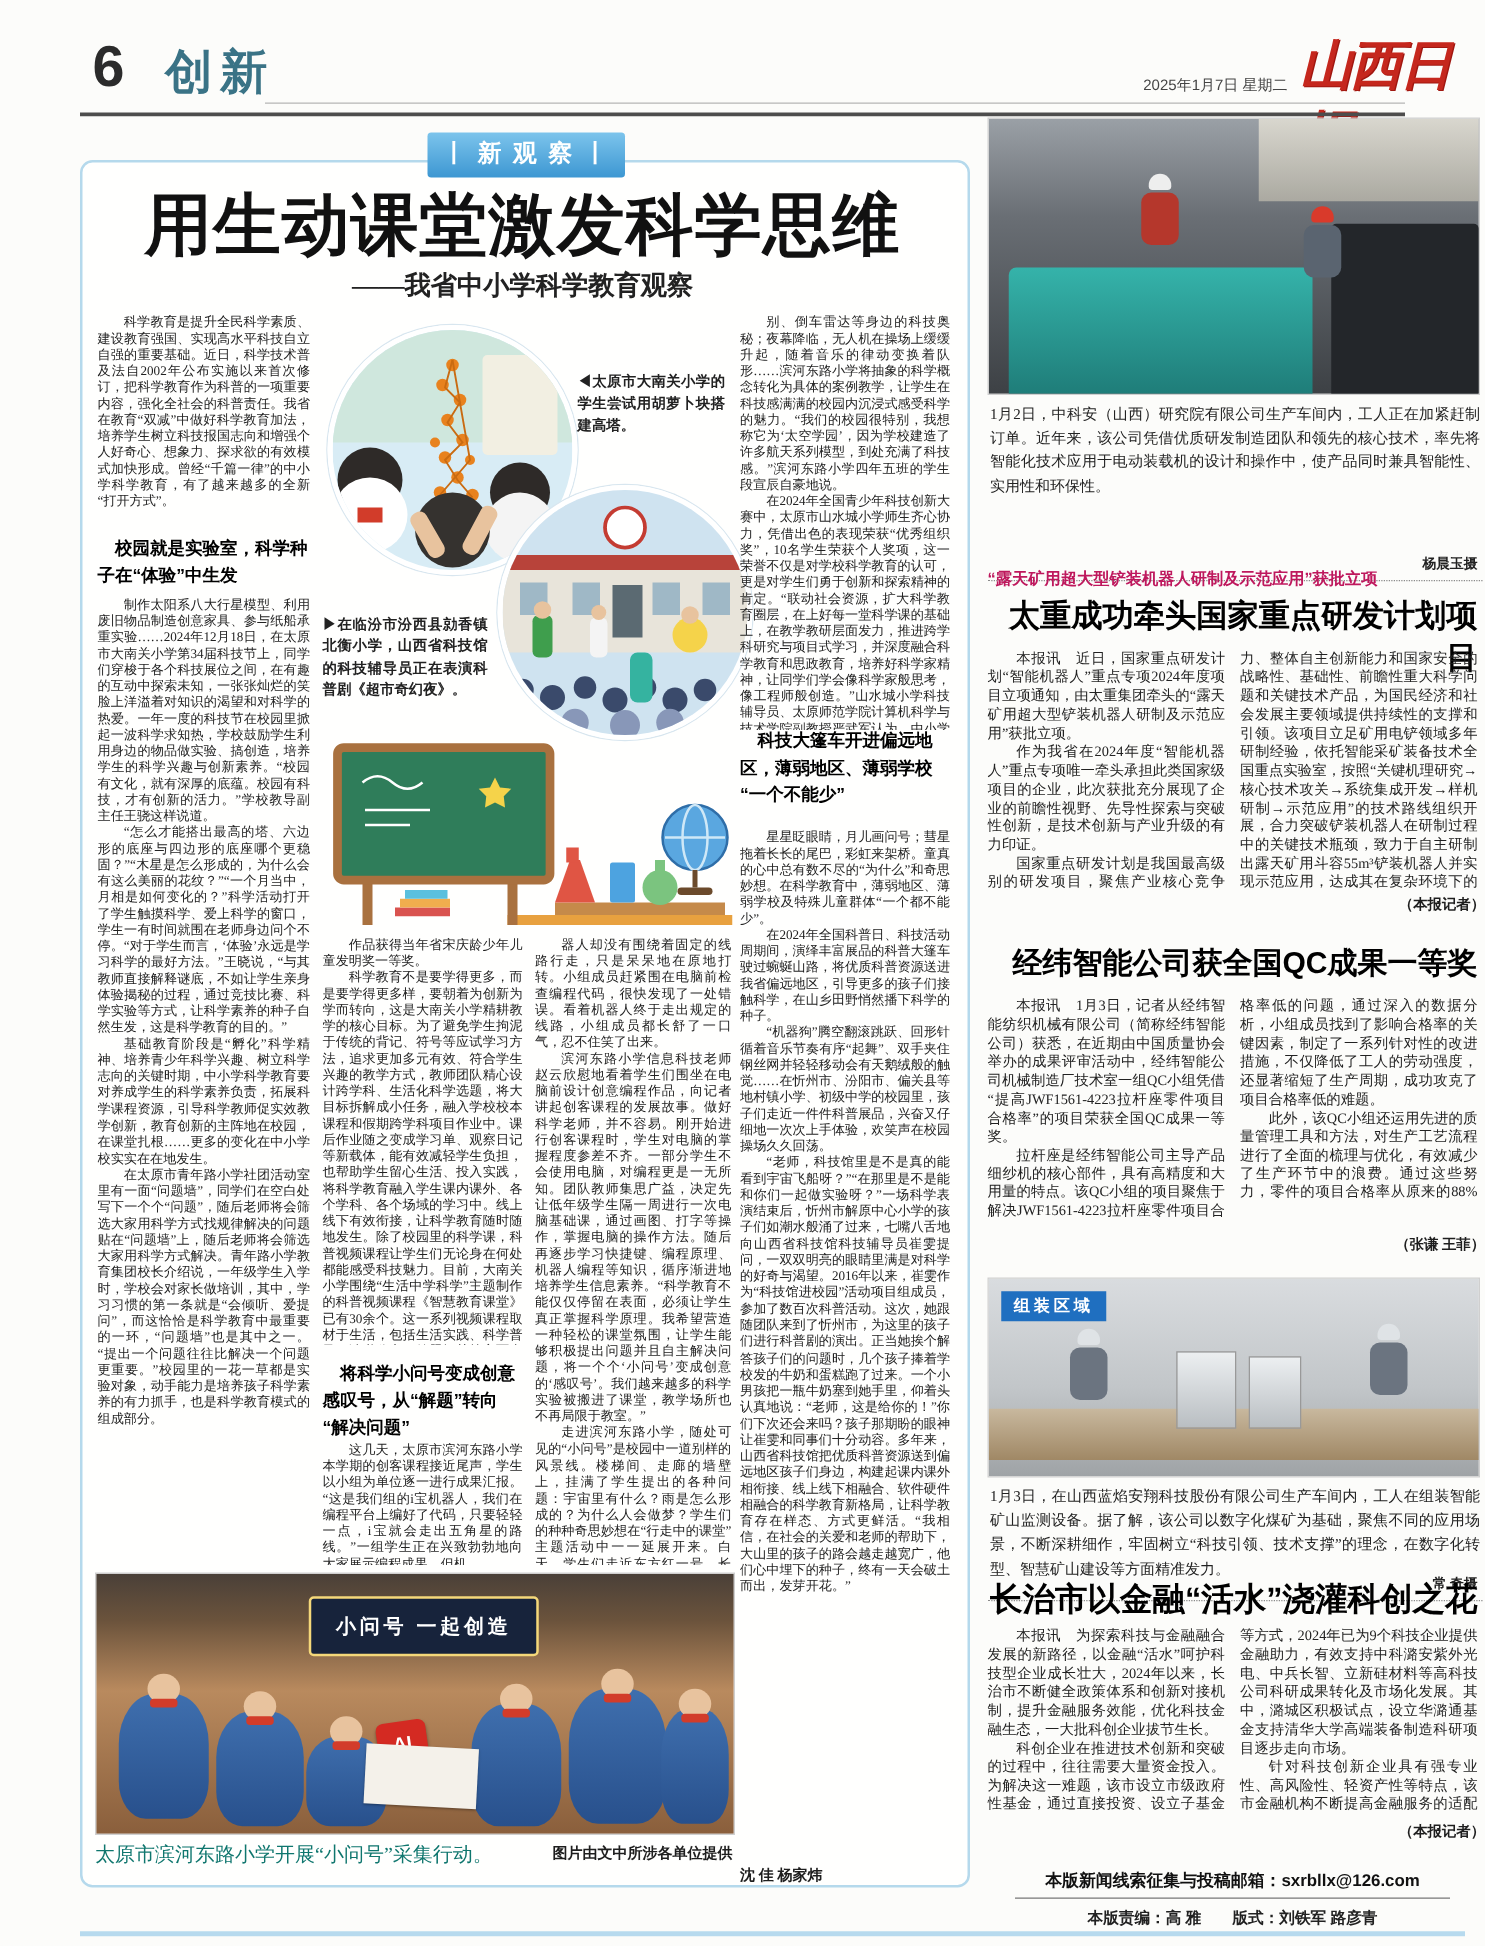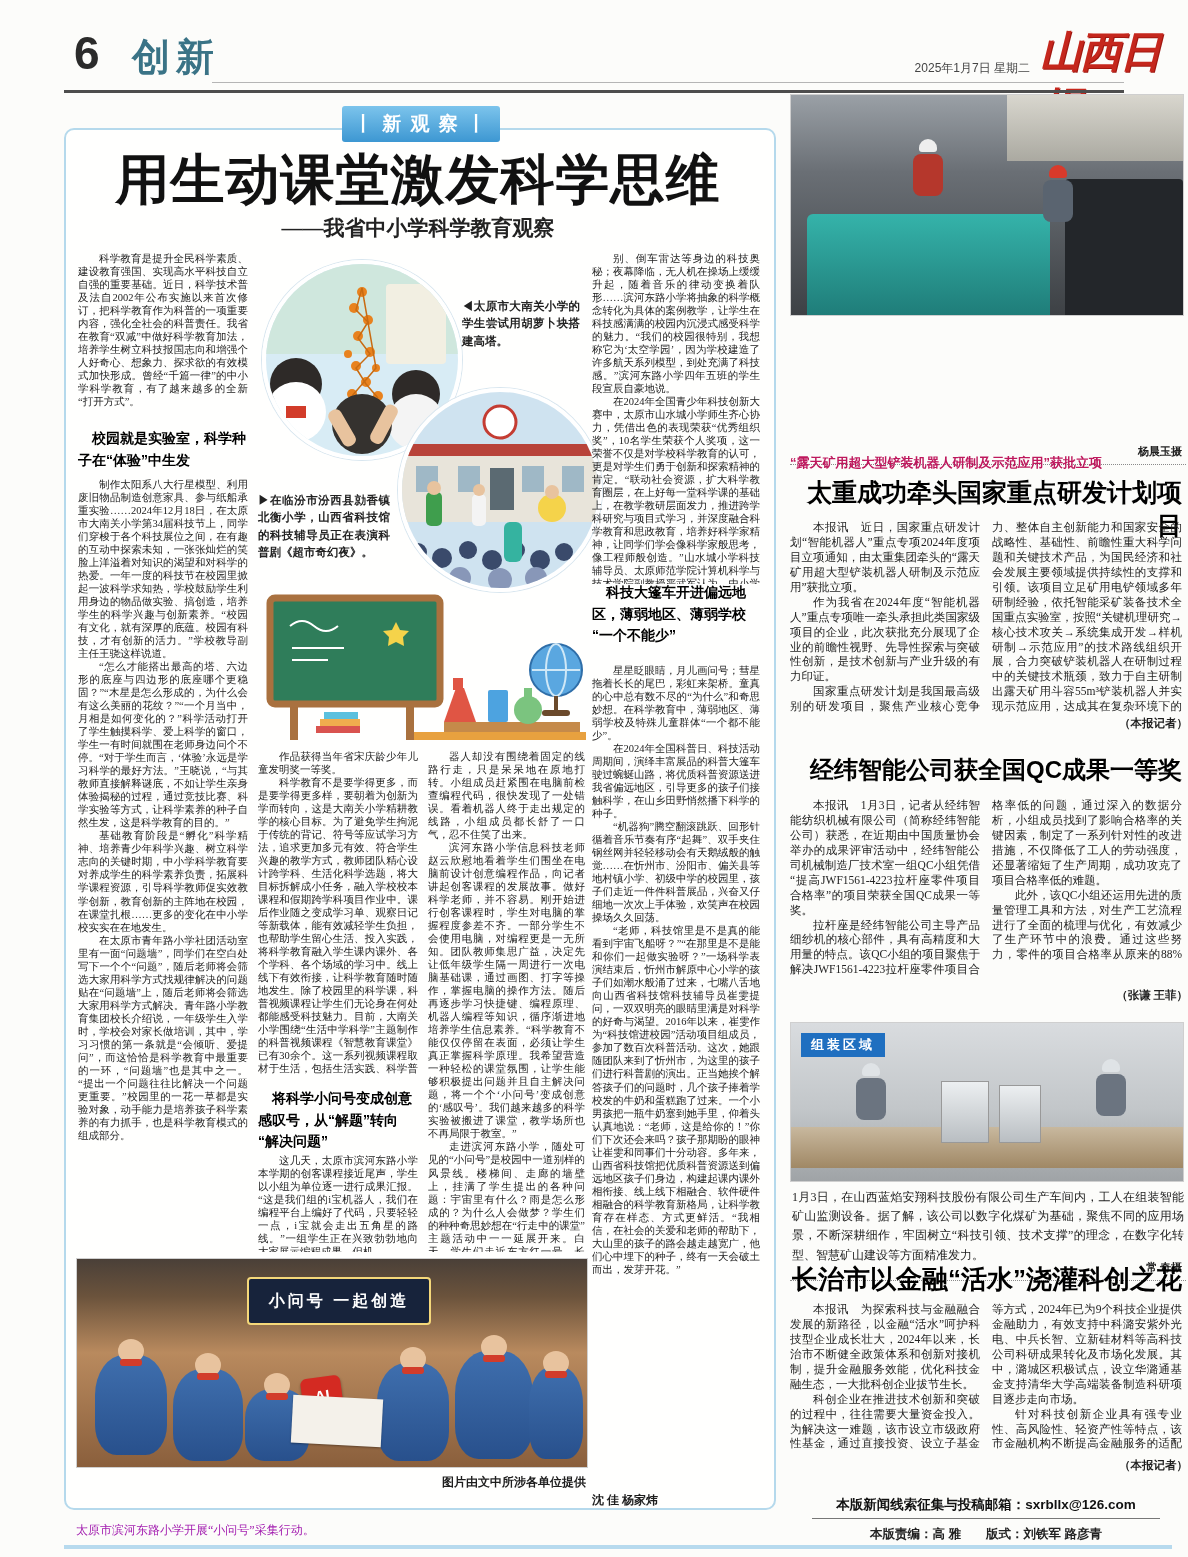--- a/index.html
+++ b/index.html
@@ -257,37 +257,38 @@
   <span class="kids-sign">小问号 一起创造</span>
   <span class="ai-heart">AI</span>
   <div class="kid" style="left:18px;top:96px;width:72px;height:100px;"></div>
   <div class="kid" style="left:96px;top:110px;width:70px;height:92px;"></div>
   <div class="kid" style="left:300px;top:104px;width:72px;height:98px;"></div>
   <div class="kid" style="left:378px;top:92px;width:78px;height:108px;"></div>
   <div class="kid" style="left:452px;top:108px;width:54px;height:92px;"></div>
   <div class="kid" style="left:168px;top:130px;width:64px;height:72px;"></div>
   <div class="paper"></div>
 </div>
-<div class="abs" style="left:76px;top:1522px;width:330px;font-size:12px;color:#a21caf;">太原市滨河东路小学开展“小问号”采集行动。</div>
+<div class="abs" style="left:76px;top:1474px;width:330px;font-size:16px;color:#0f766e;">太原市滨河东路小学开展“小问号”采集行动。</div>
 <div class="abs" style="left:420px;top:1474px;width:166px;text-align:right;font-size:12px;font-weight:bold;">图片由文中所涉各单位提供</div>
 
 <div class="abs photo photo-factory" style="left:790px;top:94px;width:392px;height:220px;">
   <div class="pf-light"></div>
   <div class="pf-machine"></div>
   <div class="pf-machine2"></div>
   <div class="worker" style="left:120px;top:44px;">
       <div class="helmet h-white"></div>
       <div class="wbody b-red"></div>
     </div>
   <div class="worker" style="left:250px;top:70px;">
       <div class="helmet h-red"></div>
       <div class="wbody b-dark"></div>
     </div>
 </div>
 <div class="abs cap-box" style="left:790px;top:318px;width:392px;height:122px;">
+  <span>1月2日，中科安（山西）研究院有限公司生产车间内，工人正在加紧赶制订单。近年来，该公司凭借优质研发制造团队和领先的核心技术，率先将智能化技术应用于电动装载机的设计和操作中，使产品同时兼具智能性、实用性和环保性。</span>
   <span class="cap-credit">杨晨玉摄</span>
 </div>
 
 <div class="abs kicker sans" style="left:790px;top:454px;width:392px;">“露天矿用超大型铲装机器人研制及示范应用”获批立项</div>
 <div class="abs art-title" style="left:790px;top:476px;width:392px;font-size:25px;">太重成功牵头国家重点研发计划项目</div>
 <div class="abs art-text" style="left:790px;top:520px;width:392px;height:196px;">
     <p>本报讯　近日，国家重点研发计划“智能机器人”重点专项2024年度项目立项通知，由太重集团牵头的“露天矿用超大型铲装机器人研制及示范应用”获批立项。</p>
     <p>作为我省在2024年度“智能机器人”重点专项唯一牵头承担此类国家级项目的企业，此次获批充分展现了企业的前瞻性视野、先导性探索与突破性创新，是技术创新与产业升级的有力印证。</p>
     <p>国家重点研发计划是我国最高级别的研发项目，聚焦产业核心竞争力、整体自主创新能力和国家安全的战略性、基础性、前瞻性重大科学问题和关键技术产品，为国民经济和社会发展主要领域提供持续性的支撑和引领。该项目立足矿用电铲领域多年研制经验，依托智能采矿装备技术全国重点实验室，按照“关键机理研究→核心技术攻关→系统集成开发→样机研制→示范应用”的技术路线组织开展，合力突破铲装机器人在研制过程中的关键技术瓶颈，致力于自主研制出露天矿用斗容55m³铲装机器人并实现示范应用，达成其在复杂环境下的自主行走、自主挖掘和自主装载作业，将为我国矿山增安减员提效提供创新原动力，引领世界采矿装备创新发展。</p>
   </div>

